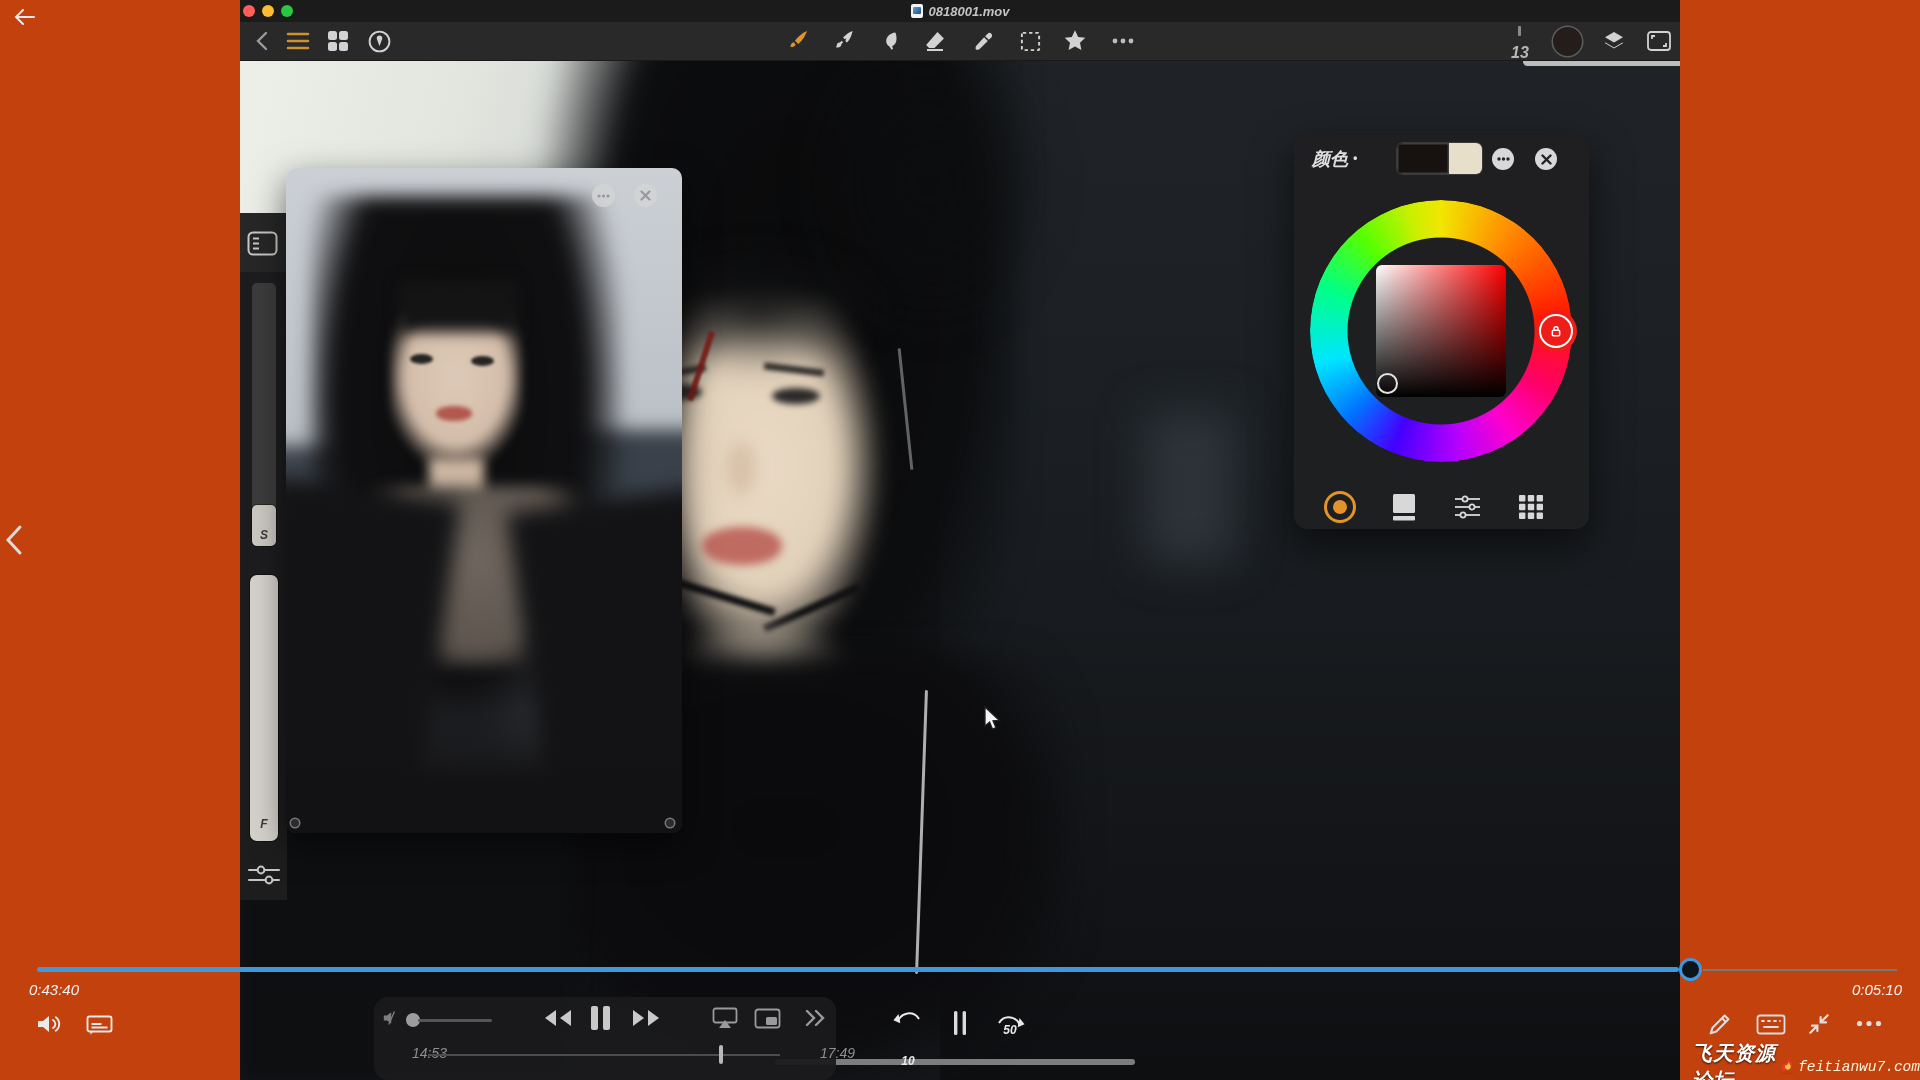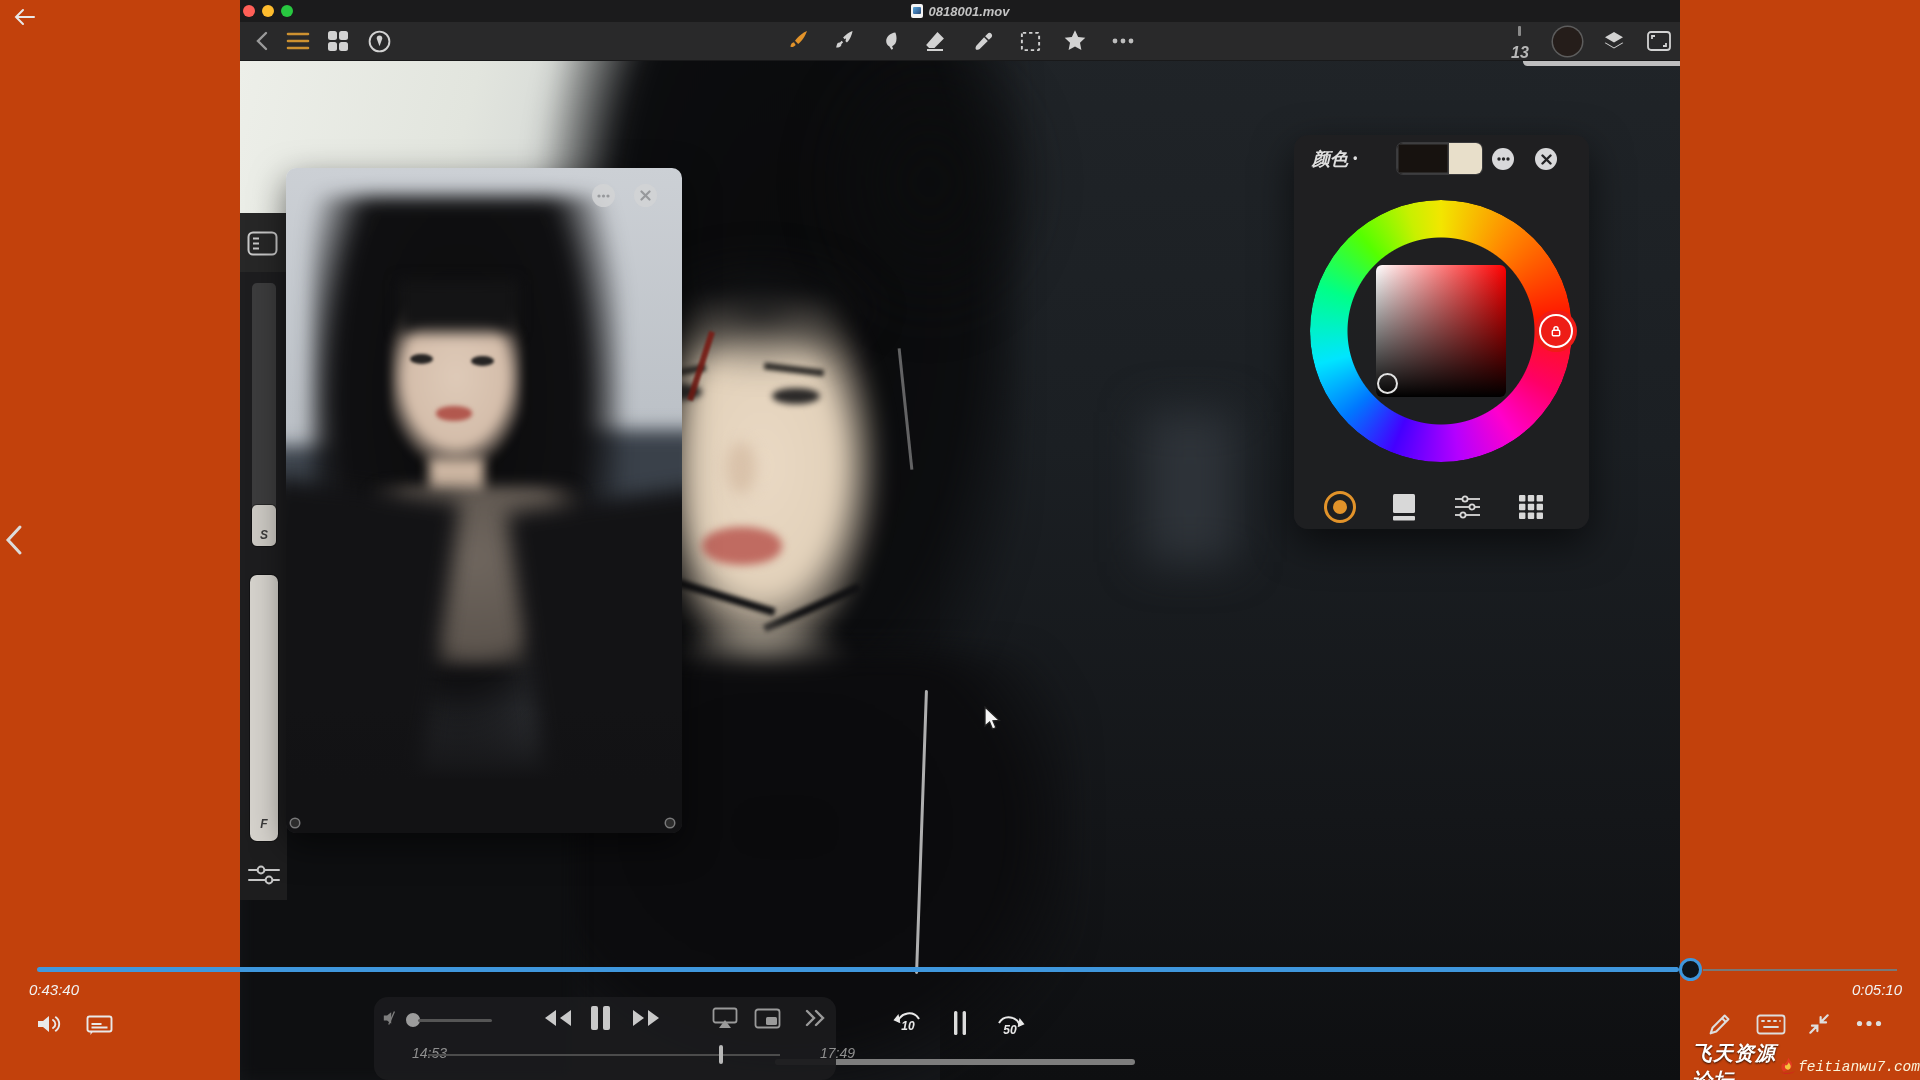--- a/index.html
+++ b/index.html
@@ -401,21 +401,21 @@
       <svg width="22" height="18" viewBox="0 0 22 18" fill="none" stroke="currentColor" stroke-width="2.4" stroke-linecap="round">
           <path d="M3 2l7 7-7 7M12 2l7 7-7 7"></path>
         </svg>
     </div>
     <div class="seg-time" style="left:7px;top:48px;">14:53</div>
     <div class="abs" style="left:54px;top:57px;width:352px;height:2px;background:#4c4c4c;"></div>
     <div class="abs" style="left:345px;top:48px;width:4px;height:19px;background:#b8b8b8;border-radius:2px;"></div>
     <div class="seg-time" style="left:415px;top:48px;">17:49</div>
   </div>
 
-  <div class="skipbtn" style="left:891px;top:1008px;">
+  <div class="skipbtn" style="left:891px;top:1008px;gap:35px;">
     <svg width="30" height="20" viewBox="0 0 30 20" fill="none" stroke="currentColor" stroke-width="2">
         <path d="M5 14A11.5 11.5 0 0 1 26 11"></path>
         <path d="M9 8L3.5 15.5 1 8.5" fill="currentColor" stroke="none" transform="rotate(-48 5 11)"></path>
       </svg>
     <span class="num">10</span>
   </div>
   <div class="abs hud" style="left:953px;top:1010px;color:#dcdcdc;">
     <svg width="14" height="26" viewBox="0 0 14 26" fill="currentColor">
         <rect x="1" y="1" width="3.4" height="24" rx="1.5"></rect>
         <rect x="9.6" y="1" width="3.4" height="24" rx="1.5"></rect>

